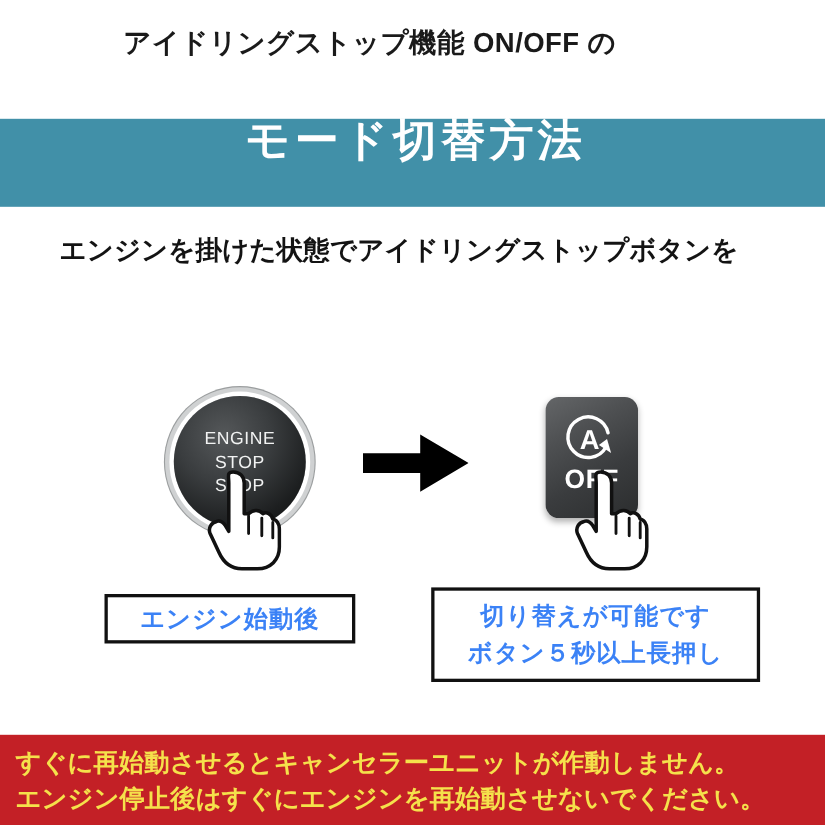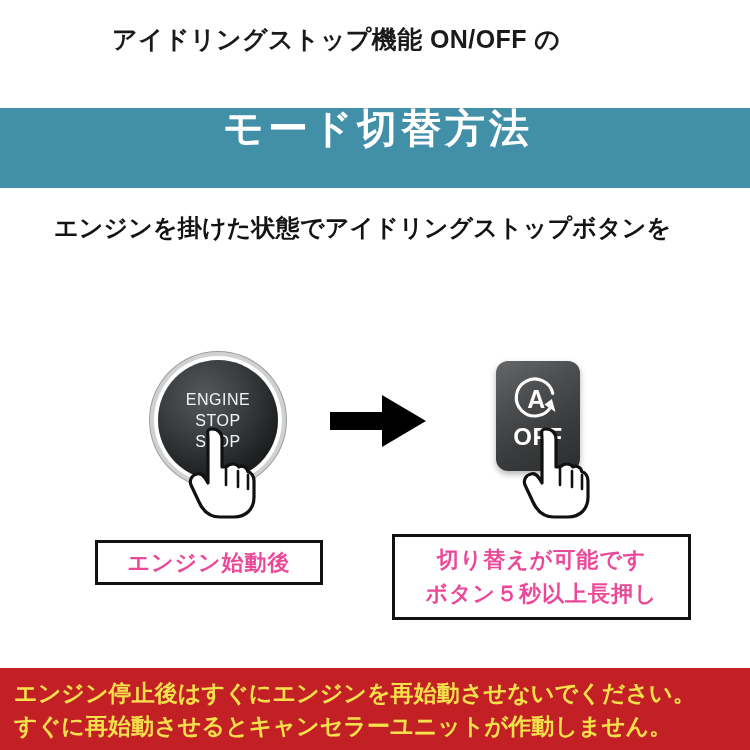--- a/index.html
+++ b/index.html
@@ -202,21 +202,21 @@
   }
   .caption-right {
     left: 392px;
     top: 534px;
     width: 299px;
     height: 86px;
   }
   .caption-line {
     font-size: 22px;
     font-weight: 700;
-    color: #ec4899;
+    color: #3b82f6;
     line-height: 34px;
     letter-spacing: 1px;
     white-space: nowrap;
   }
 
   
   .warning {
     position: absolute;
     left: 0;
     top: 668px;
@@ -305,17 +305,17 @@
   <div class="caption-box caption-left">
     <div class="caption-line">エンジン始動後</div>
   </div>
 
   <div class="caption-box caption-right">
     <div class="caption-line">切り替えが可能です</div>
     <div class="caption-line">ボタン５秒以上長押し</div>
   </div>
 
   <div class="warning">
+    <div class="warning-line">すぐに再始動させるとキャンセラーユニットが作動しません。</div>
     <div class="warning-line">エンジン停止後はすぐにエンジンを再始動させないでください。</div>
-    <div class="warning-line">すぐに再始動させるとキャンセラーユニットが作動しません。</div>
   </div>
 
 </div>
 
 </body></html>

